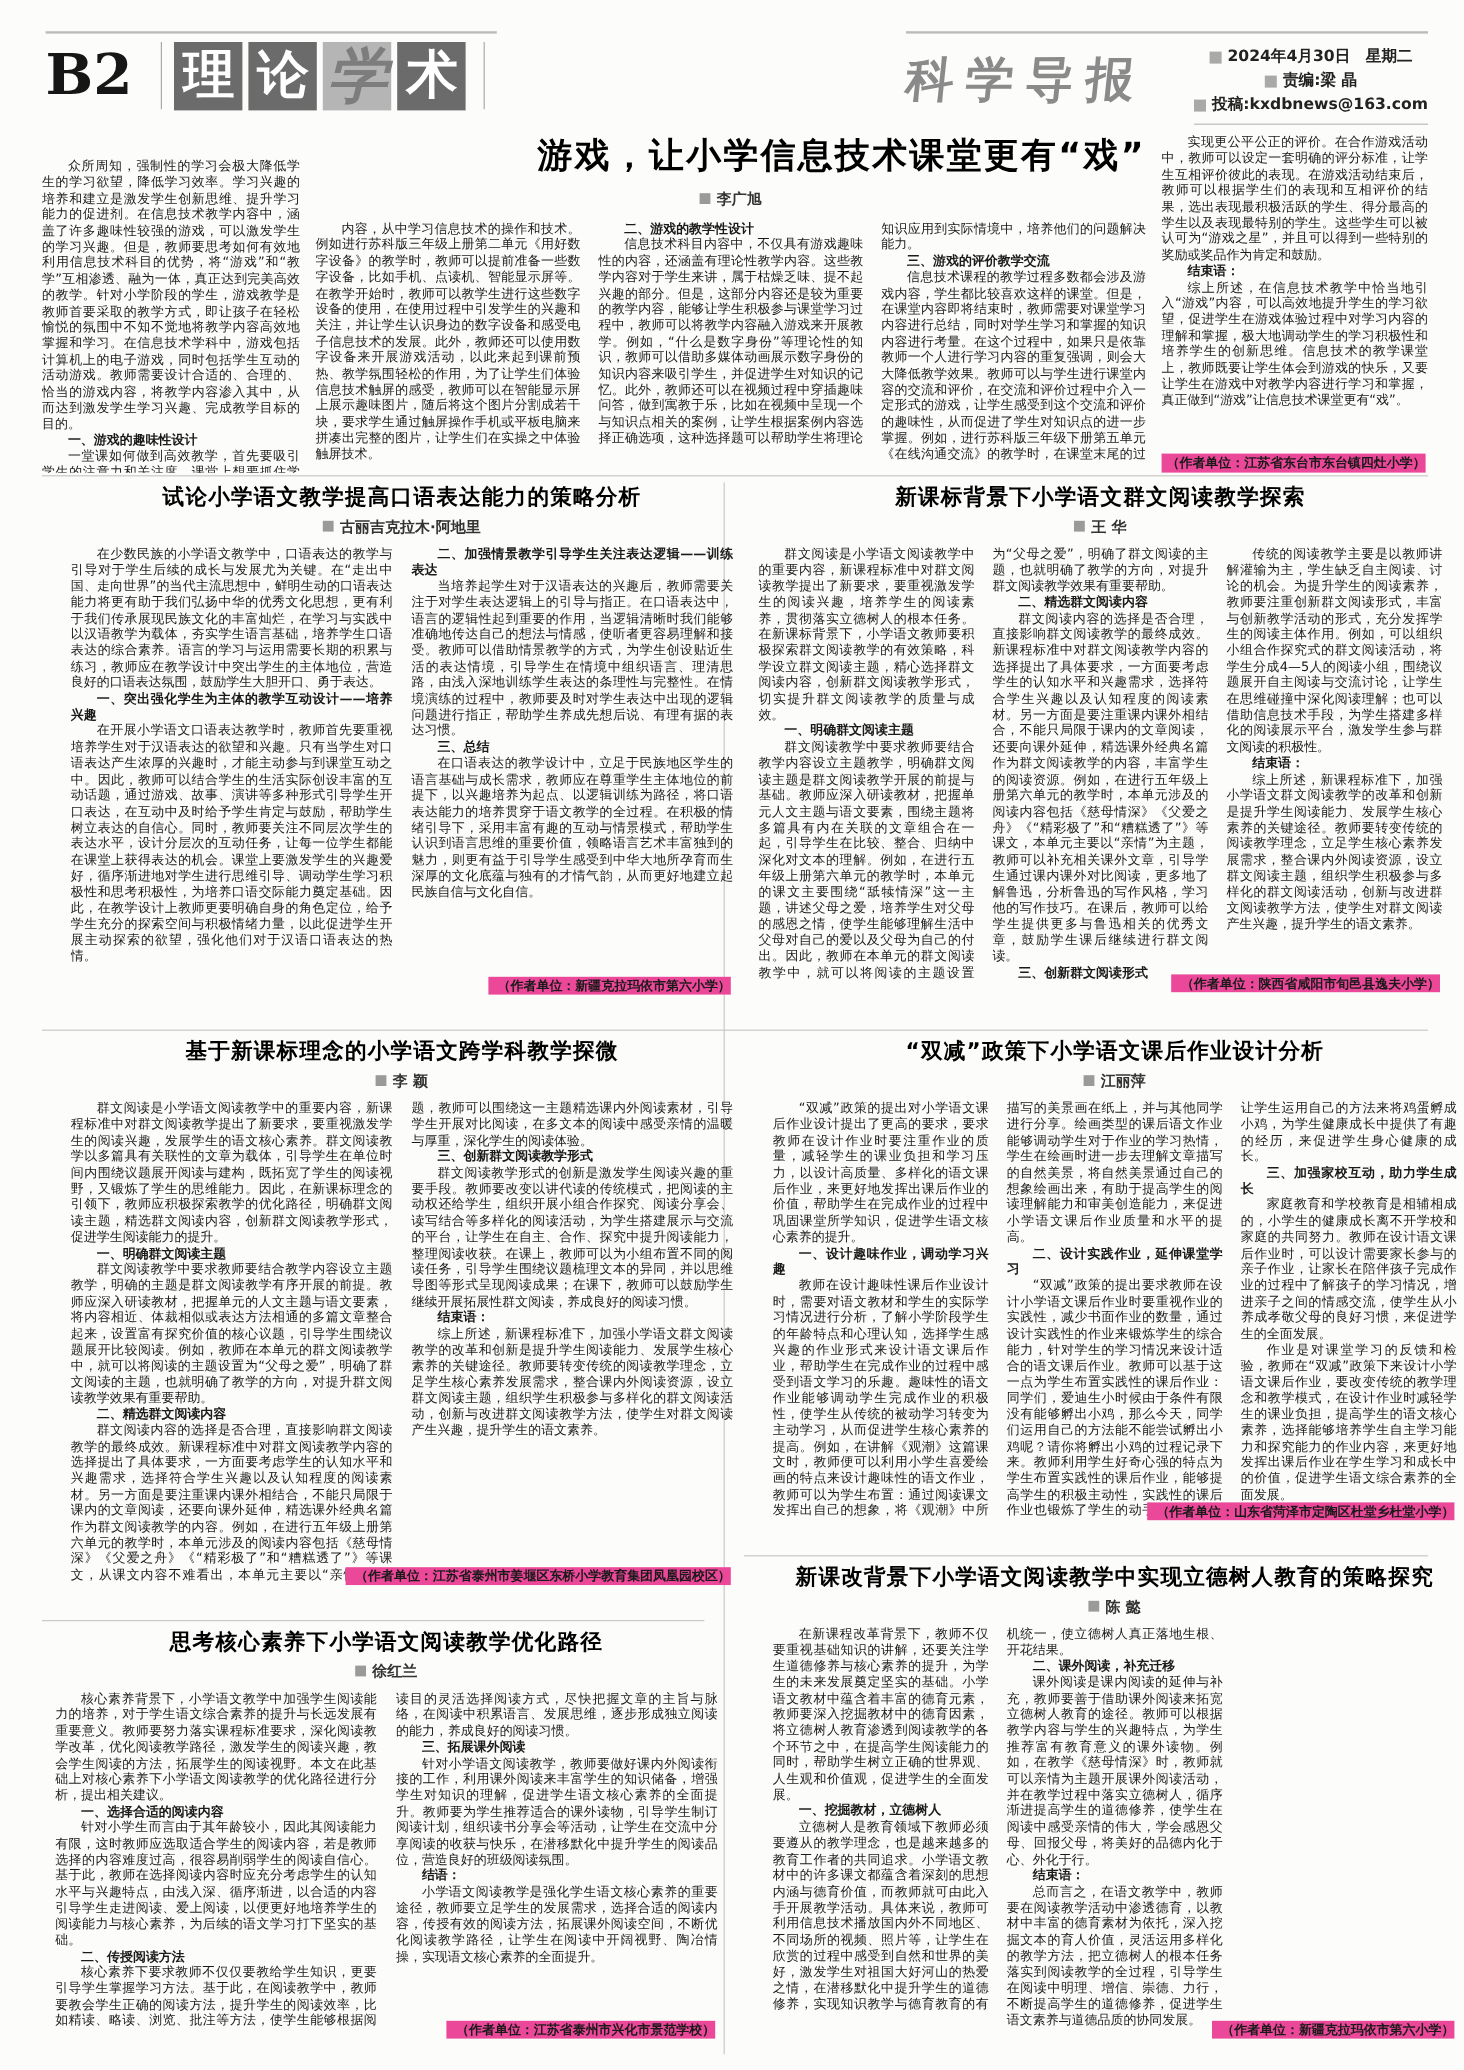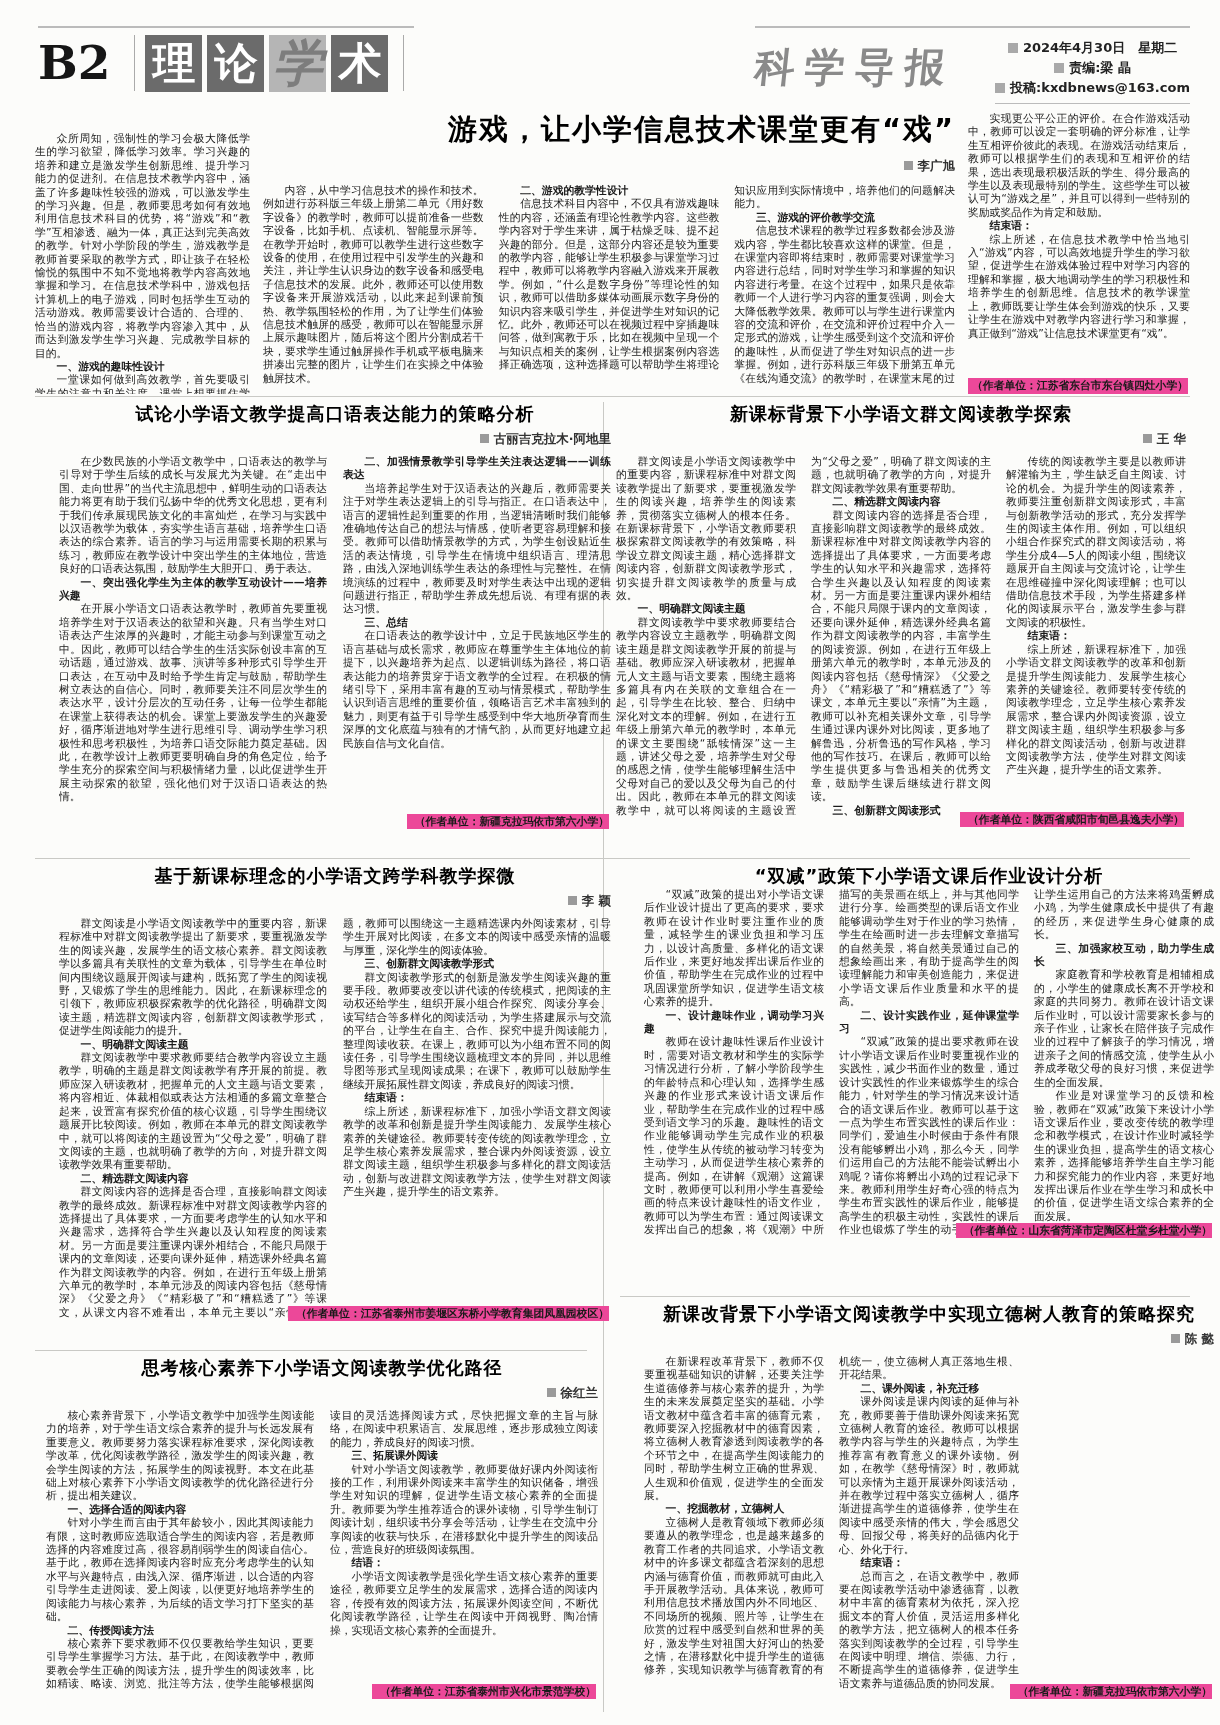--- a/index.html
+++ b/index.html
@@ -17,21 +17,21 @@
           line-height:57px;text-align:center;margin-right:5px;}
   .secbox.light{background:#b5b5b5;color:#7d7d7d;font-style:italic;font-size:50px;overflow:visible;}
   .mast-right{display:flex;align-items:flex-start;border-top:2px solid #bbb;padding-top:8px;}
   .brand{font-size:40px;font-weight:700;color:#8a8a8a;letter-spacing:10px;transform:skewX(-6deg);
          margin-right:40px;line-height:62px;font-family:"DejaVu Serif","Liberation Serif",serif;}
   .pubinfo{font-size:13px;font-weight:700;color:#222;border-bottom:1px solid #bbb;padding-bottom:4px;}
   .pi-row{display:flex;align-items:center;margin:3px 0;line-height:17px;justify-content:center;}
   .sq{display:inline-block;width:10px;height:10px;background:#a9a9a9;margin-right:5px;flex:0 0 auto;}
   
   .headline{font-weight:700;color:#000;text-align:center;letter-spacing:1px;margin:0;}
-  .byline{text-align:right;font-size:12.5px;font-weight:700;color:#333;margin:5px 0 7px 0;}
+  .byline{text-align:center;font-size:12.5px;font-weight:700;color:#333;margin:5px 0 7px 0;}
   .byline .sq{width:9px;height:9px;background:#9a9a9a;}
   .body{font-size:10.8px;line-height:13.4px;text-align:justify;overflow:hidden;column-fill:auto;}
   .body p{margin:0;text-indent:2em;}
   .body .h{font-weight:700;text-indent:2em;margin:0;}
   .cols2{column-count:2;column-gap:16px;}
   .cols3{column-count:3;column-gap:15px;}
   .article{position:absolute;}
   .attr-abs{position:absolute;right:2px;bottom:0;background:#ec4899;font-size:10.8px;
             font-weight:700;padding:1px 0 1px 8px;white-space:nowrap;}
   
@@ -43,21 +43,21 @@
   .ta-center .byline{margin:8px 0 9px 0;}
   .ta-body{height:210px;}
   .ta-rightbody{height:272px;overflow:hidden;}
   
   .hrule{position:absolute;height:1px;background:#c9c9c5;}
   .vrule{position:absolute;width:1px;background:#c9c9c5;}
   
   .art-head{font-size:18px;}
   #a2{top:402px;left:35px;width:552px;height:450px;}
   #a2 .body{height:374px;position:relative;}
-  #a3{top:402px;left:592px;width:570px;height:450px;}
+  #a3{top:402px;left:608px;width:570px;height:450px;}
   #a3 .body{height:372px;position:relative;}
   #a4{top:864px;left:35px;width:552px;height:480px;}
   #a4 .body{height:404px;position:relative;}
   #a5{top:864px;left:620px;width:570px;height:426px;}
   #a5 .body{height:350px;position:relative;}
   #a6{top:1356px;left:22px;width:552px;height:366px;}
   #a6 .body{height:290px;position:relative;}
   #a7{top:1302px;left:620px;width:570px;height:420px;}
   #a7 .body{height:344px;position:relative;}
   .artwrap{position:relative;width:100%;height:100%;margin-left:24px;}
@@ -182,20 +182,21 @@
           <p class="h">结束语：</p>
           <p class="p">综上所述，新课程标准下，加强小学语文群文阅读教学的改革和创新是提升学生阅读能力、发展学生核心素养的关键途径。教师要转变传统的阅读教学理念，立足学生核心素养发展需求，整合课内外阅读资源，设立群文阅读主题，组织学生积极参与多样化的群文阅读活动，创新与改进群文阅读教学方法，使学生对群文阅读产生兴趣，提升学生的语文素养。</p>
         <span class="attr-abs">（作者单位：江苏省泰州市姜堰区东桥小学教育集团凤凰园校区）</span>
       </div>
     </div>
   </section>
 
   <section id="a5" class="article">
     <div class="artwrap">
       <h2 class="headline art-head">“双减”政策下小学语文课后作业设计分析</h2>
+      <div class="byline"><span class="sq"></span><span>江丽萍</span></div>
       <div class="body cols3">
           <p class="p">“双减”政策的提出对小学语文课后作业设计提出了更高的要求，要求教师在设计作业时要注重作业的质量，减轻学生的课业负担和学习压力，以设计高质量、多样化的语文课后作业，来更好地发挥出课后作业的价值，帮助学生在完成作业的过程中巩固课堂所学知识，促进学生语文核心素养的提升。</p>
           <p class="h">一、设计趣味作业，调动学习兴趣</p>
           <p class="p">教师在设计趣味性课后作业设计时，需要对语文教材和学生的实际学习情况进行分析，了解小学阶段学生的年龄特点和心理认知，选择学生感兴趣的作业形式来设计语文课后作业，帮助学生在完成作业的过程中感受到语文学习的乐趣。趣味性的语文作业能够调动学生完成作业的积极性，使学生从传统的被动学习转变为主动学习，从而促进学生核心素养的提高。例如，在讲解《观潮》这篇课文时，教师便可以利用小学生喜爱绘画的特点来设计趣味性的语文作业，教师可以为学生布置：通过阅读课文发挥出自己的想象，将《观潮》中所描写的美景画在纸上，并与其他同学进行分享。绘画类型的课后语文作业能够调动学生对于作业的学习热情，学生在绘画时进一步去理解文章描写的自然美景，将自然美景通过自己的想象绘画出来，有助于提高学生的阅读理解能力和审美创造能力，来促进小学语文课后作业质量和水平的提高。</p>
           <p class="h">二、设计实践作业，延伸课堂学习</p>
           <p class="p">“双减”政策的提出要求教师在设计小学语文课后作业时要重视作业的实践性，减少书面作业的数量，通过设计实践性的作业来锻炼学生的综合能力，针对学生的学习情况来设计适合的语文课后作业。教师可以基于这一点为学生布置实践性的课后作业：同学们，爱迪生小时候由于条件有限没有能够孵出小鸡，那么今天，同学们运用自己的方法能不能尝试孵出小鸡呢？请你将孵出小鸡的过程记录下来。教师利用学生好奇心强的特点为学生布置实践性的课后作业，能够提高学生的积极主动性，实践性的课后作业也锻炼了学生的动手操作能力，让学生运用自己的方法来将鸡蛋孵成小鸡，为学生健康成长中提供了有趣的经历，来促进学生身心健康的成长。</p>
           <p class="h">三、加强家校互动，助力学生成长</p>
           <p class="p">家庭教育和学校教育是相辅相成的，小学生的健康成长离不开学校和家庭的共同努力。教师在设计语文课后作业时，可以设计需要家长参与的亲子作业，让家长在陪伴孩子完成作业的过程中了解孩子的学习情况，增进亲子之间的情感交流，使学生从小养成孝敬父母的良好习惯，来促进学生的全面发展。</p>
           <p class="p">作业是对课堂学习的反馈和检验，教师在“双减”政策下来设计小学语文课后作业，要改变传统的教学理念和教学模式，在设计作业时减轻学生的课业负担，提高学生的语文核心素养，选择能够培养学生自主学习能力和探究能力的作业内容，来更好地发挥出课后作业在学生学习和成长中的价值，促进学生语文综合素养的全面发展。</p>
         <span class="attr-abs">（作者单位：山东省菏泽市定陶区杜堂乡杜堂小学）</span>

